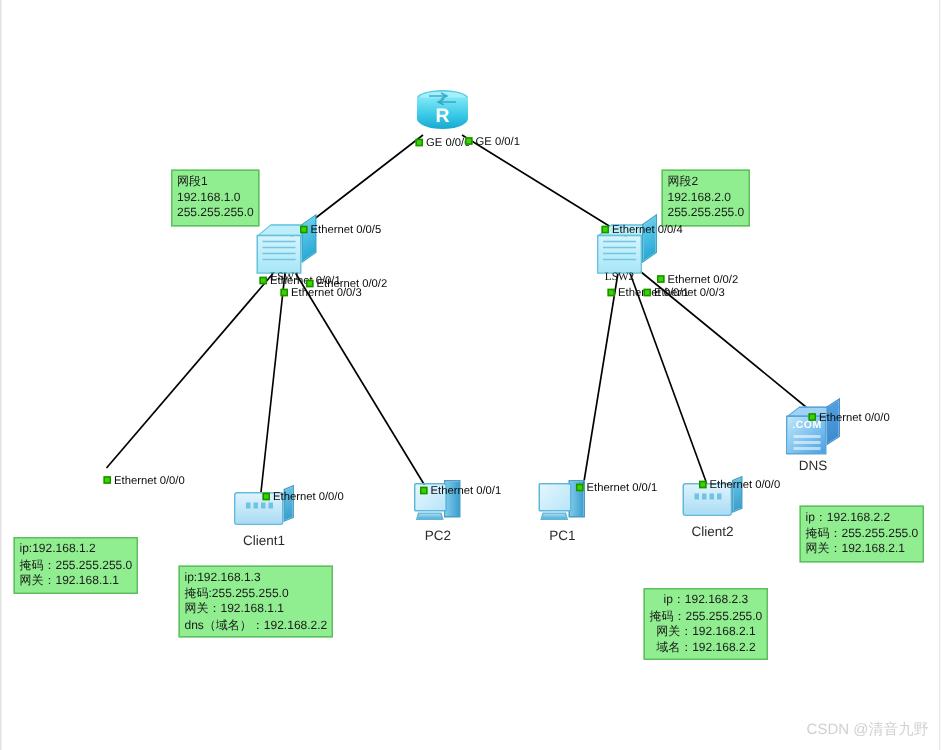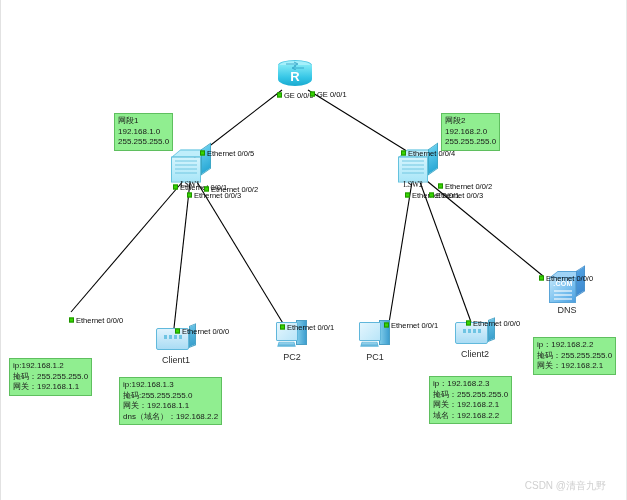--- a/index.html
+++ b/index.html
@@ -283,21 +283,21 @@
     gap: 2px;
   }
   .client .dots i {
     width: 3px; height: 4px;
     background: #6fc4e3;
     display: block;
   }
   
   #watermark {
     position: absolute;
-    right: 20px;
+    right: 7px;
     bottom: 7px;
     font-size: 10px;
     color: #d0d0d0;
     font-family: "Liberation Sans", sans-serif;
     white-space: nowrap;
   }
 </style>
 </head>
 <body>
 
@@ -330,21 +330,21 @@
 
   <div class="note" style="left:8px; top:358px;">ip:192.168.1.2
 掩码：255.255.255.0
 网关：192.168.1.1</div>
 
   <div class="note" style="left:118px; top:377px;">ip:192.168.1.3
 掩码:255.255.255.0
 网关：192.168.1.1
 dns（域名）：192.168.2.2</div>
 
-  <div class="note" style="left:428px; top:376px;">ip：192.168.2.3
+  <div class="note" style="left:428px; top:392px;text-align:center;">ip：192.168.2.3
 掩码：255.255.255.0
 网关：192.168.2.1
 域名：192.168.2.2</div>
 
   <div class="note" style="left:532px; top:337px;">ip：192.168.2.2
 掩码：255.255.255.0
 网关：192.168.2.1</div>
 
   <div class="node" style="left:294px; top:75px;">
     <div class="router">
@@ -428,21 +428,21 @@
       <div class="dots">
           <i></i>
           <i></i>
           <i></i>
           <i></i>
         </div>
     </div>
     <div class="node-label">Client2</div>
   </div>
 
-  <div class="node" style="left:566px; top:293px;align-items:center;">
+  <div class="node" style="left:541px; top:293px;align-items:center;">
     <div class="server">
       <div class="toplid"></div>
       <div class="side"></div>
       <div class="front"></div>
       <div class="com">.COM</div>
       <div class="bars">
           <i></i>
           <i></i>
           <i></i>
         </div>

